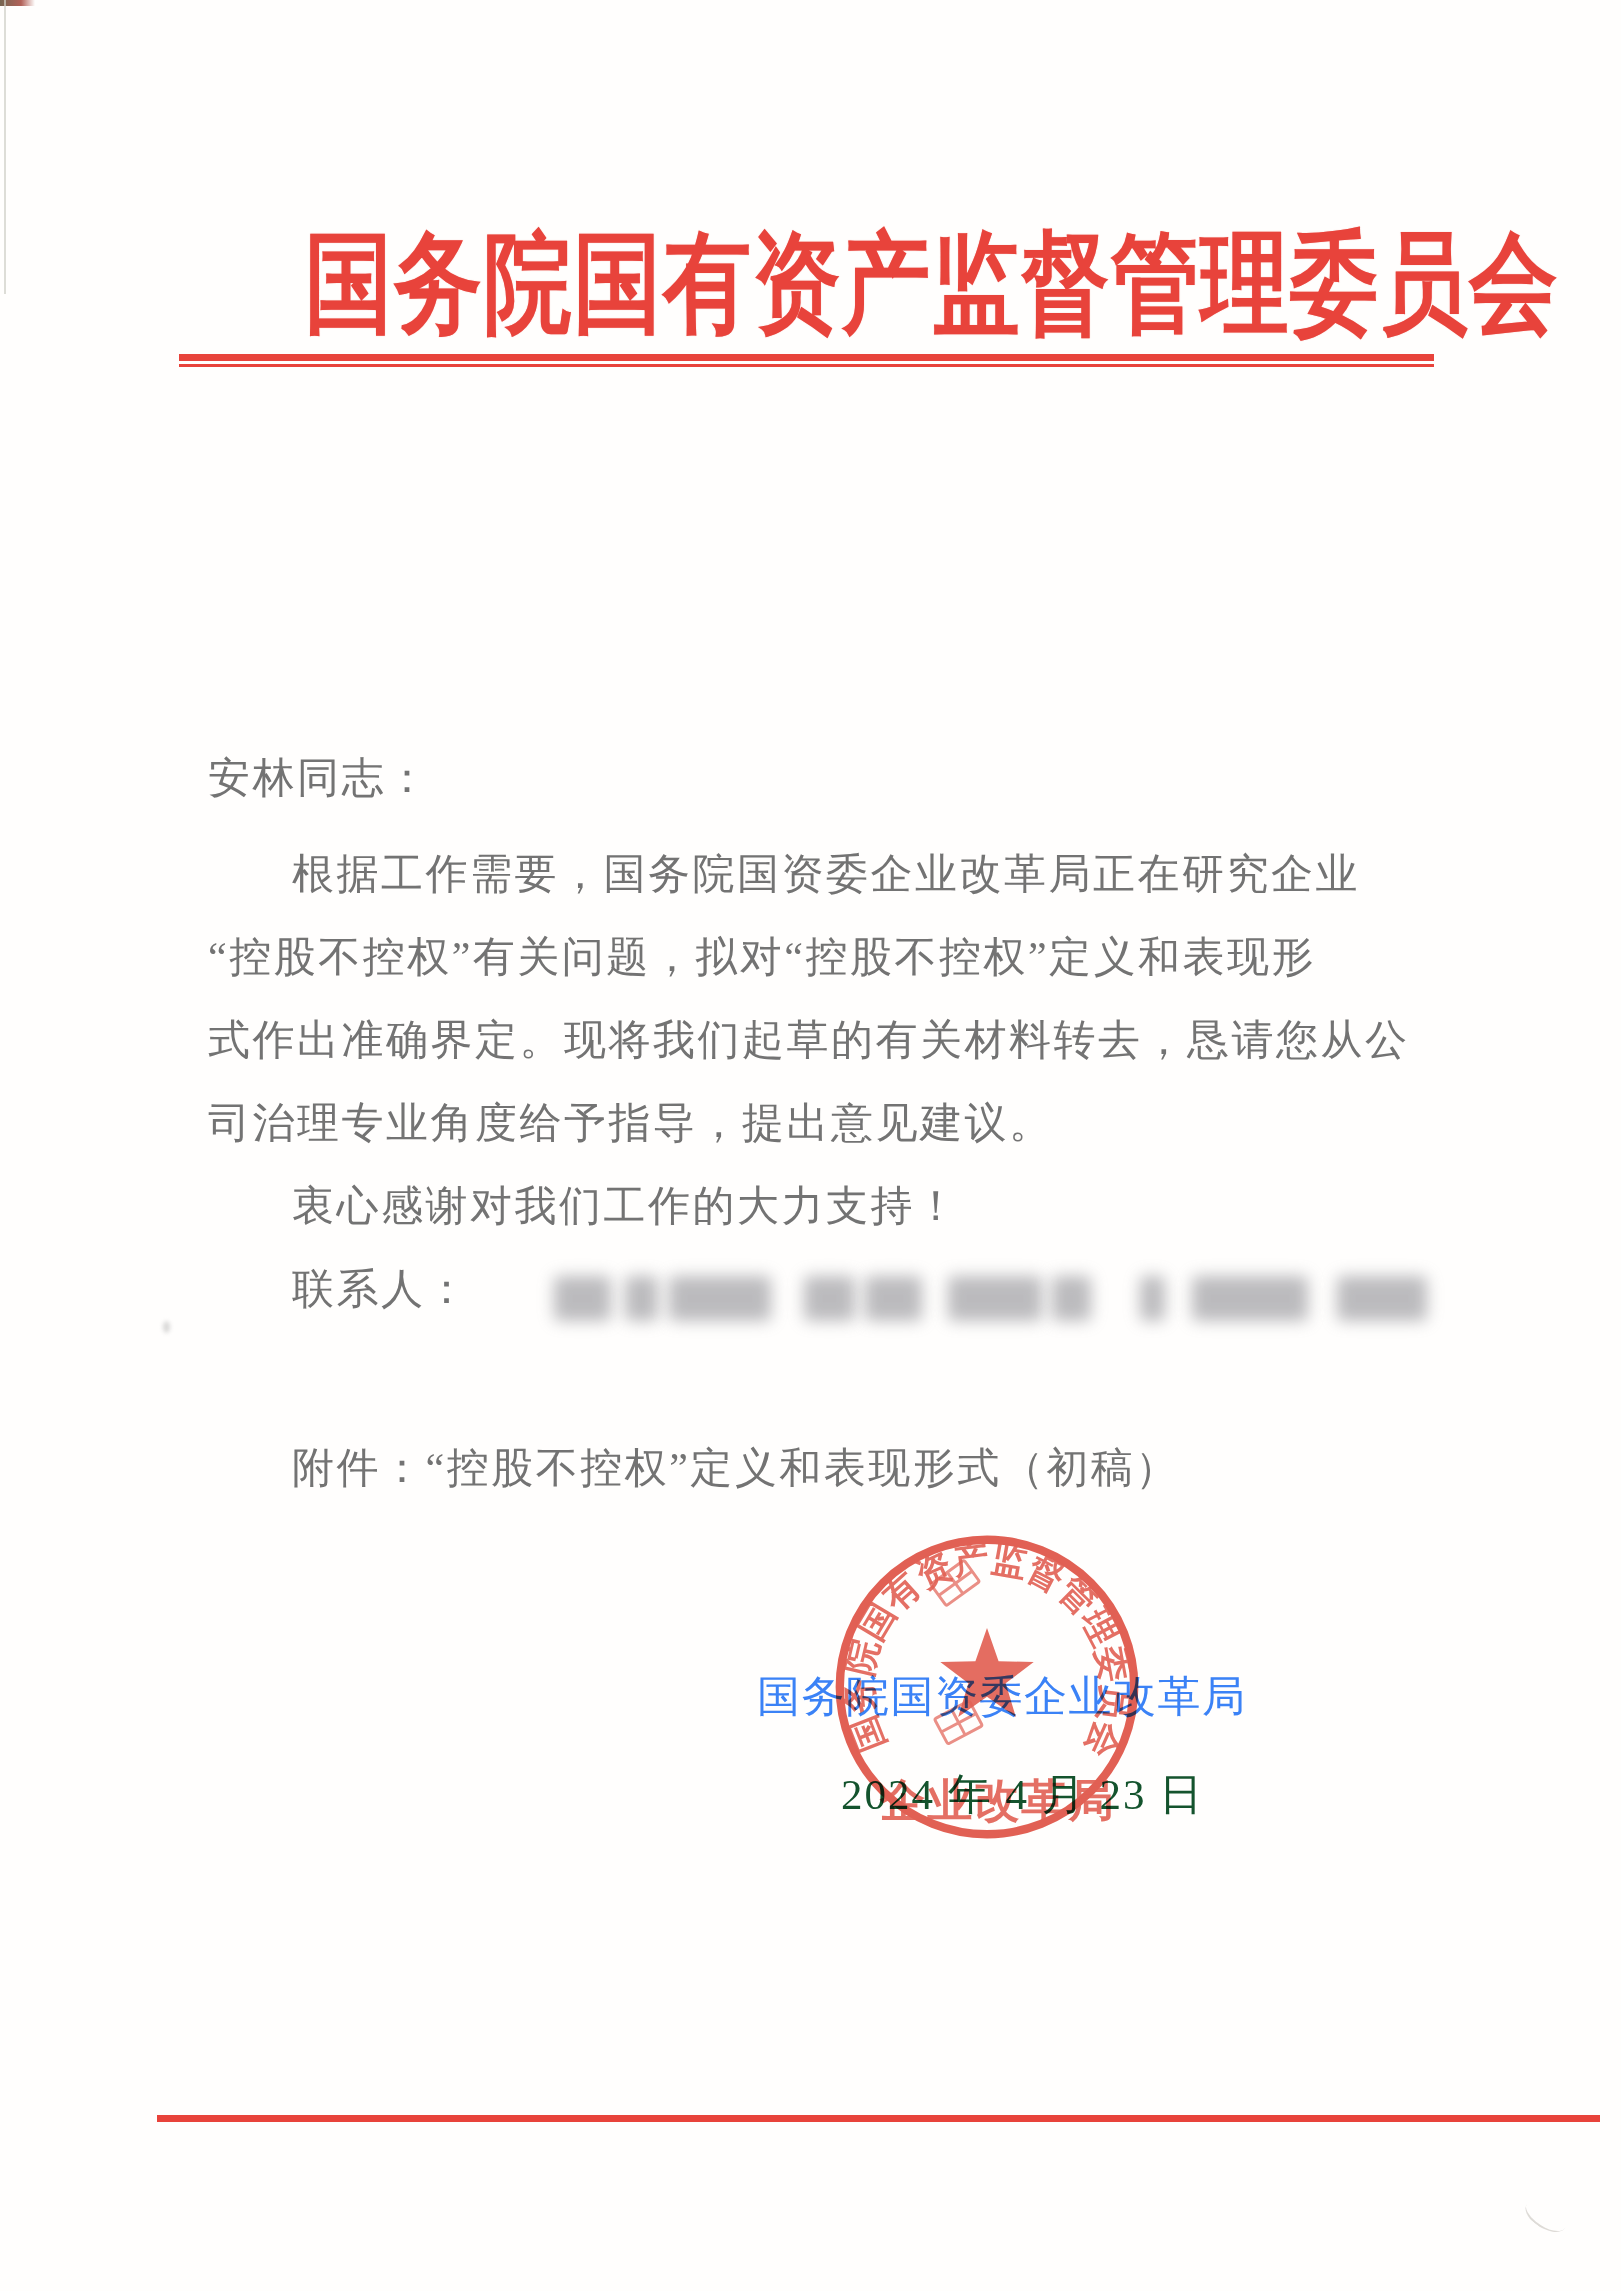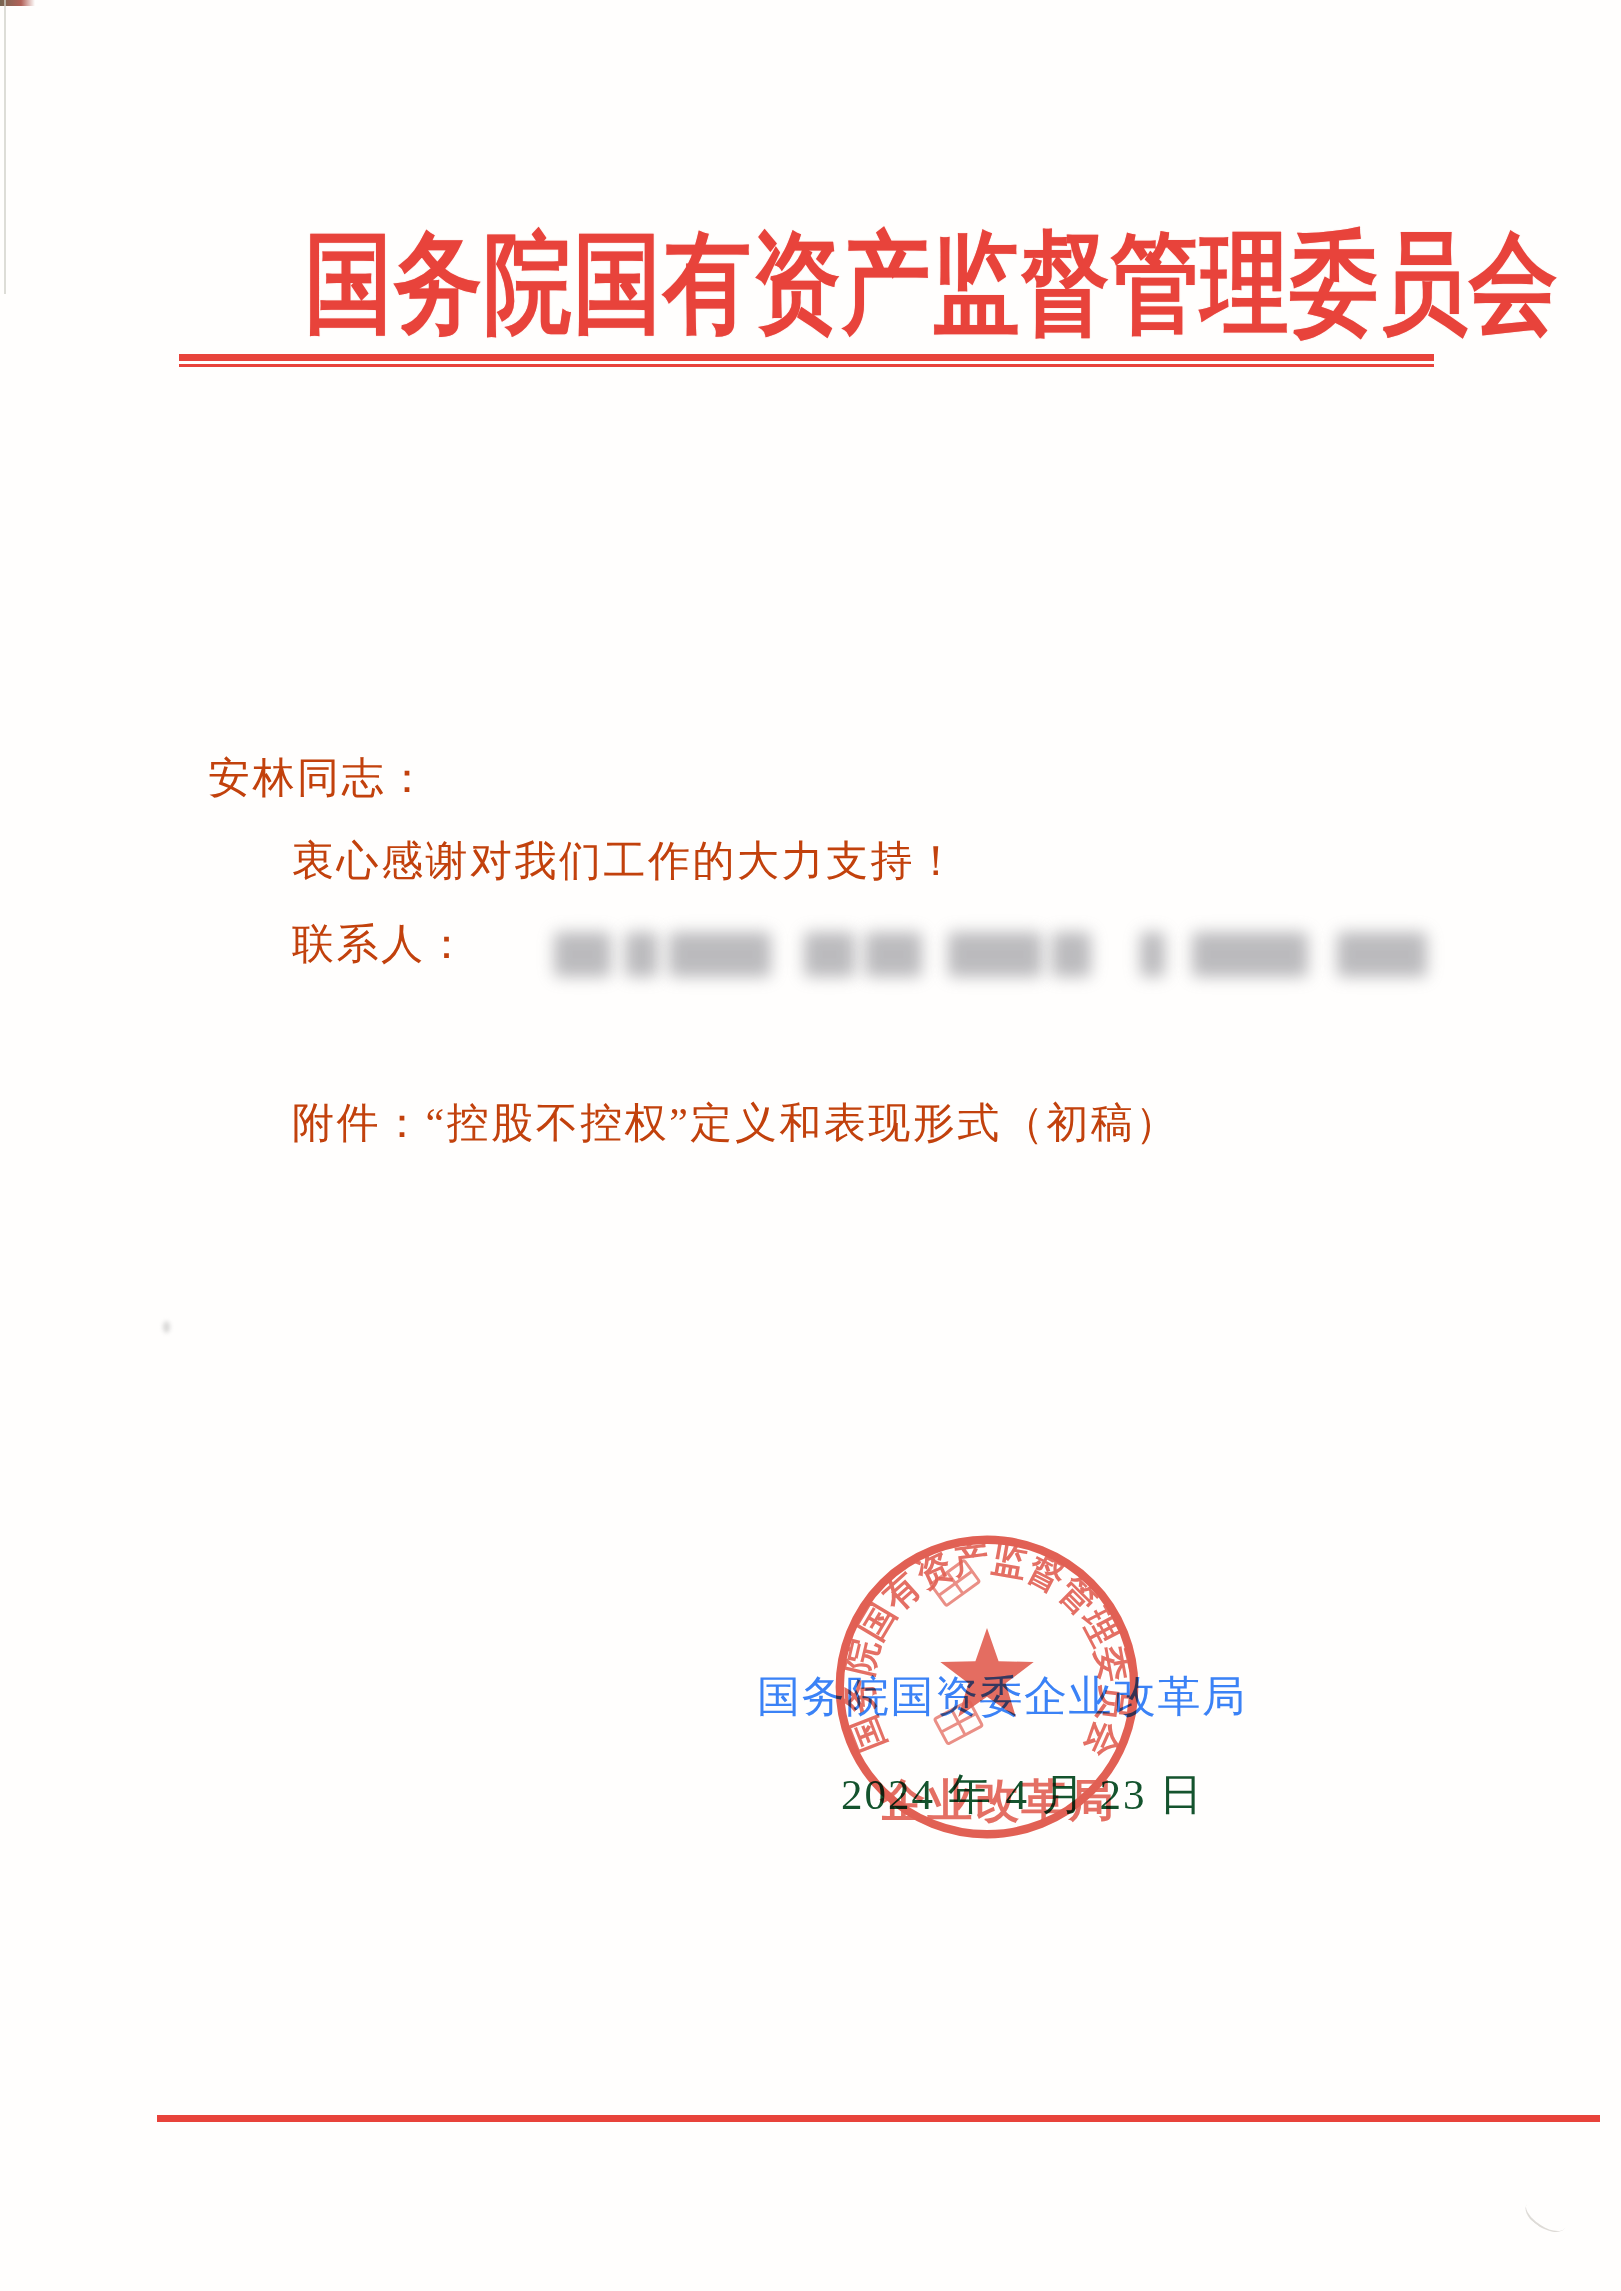--- a/index.html
+++ b/index.html
@@ -32,21 +32,21 @@
   
   .doc-title {
     position:absolute; left:0; top:461px; width:1621px;
     text-align:center; color:#0f0f0f; font-weight:bold;
     font-size:57px; line-height:110px; letter-spacing:1px;
     white-space:pre-line;
   }
   
   .body-block {
     position:absolute; left:208px; top:737px; width:1215px;
-    color:#c2410c; font-size:42px; line-height:83px; letter-spacing:2.5px;
+    color:#737373; font-size:42px; line-height:83px; letter-spacing:2.5px;
   }
   .salutation { white-space:pre-line; }
   .para { white-space:pre-line; text-indent:2em; }
   .p1 { margin-top:12.7px; }
   .attach { margin-top:90px; }
   .contact-line { text-indent:2em; white-space:nowrap;font-family:Liberation Serif, serif; }
   .blobs { display:inline-block; vertical-align:-5.9px; }
   .blob { display:inline-block; height:45px; vertical-align:middle;
     background:#84848a; border-radius:4.9px; filter:blur(7.8px); opacity:.55; }
   .b1{width:57px;margin-right:13.7px;} .b2{width:33px;margin-right:11.8px;}
@@ -76,20 +76,24 @@
   <div class="speck"></div>
   <div class="squiggle"></div>
 
   <div class="letterhead">国务院国有资产监督管理委员会</div>
   <div class="rule-thick"></div>
   <div class="rule-thin"></div>
 
 
   <div class="body-block">
     <div class="salutation">安林同志：</div>
+    <div class="para p1">根据工作需要，国务院国资委企业改革局正在研究企业
+“控股不控权”有关问题，拟对“控股不控权”定义和表现形
+式作出准确界定。现将我们起草的有关材料转去，恳请您从公
+司治理专业角度给予指导，提出意见建议。</div>
     <div class="para">衷心感谢对我们工作的大力支持！</div>
     <div class="contact-line"><span>联系人：</span><span class="blobs"><span class="blob b1"></span><span class="blob b2"></span><span class="blob b3"></span><span class="blob b4"></span><span class="blob b5"></span><span class="blob b6"></span><span class="blob b7"></span><span class="blob b8"></span><span class="blob b9"></span><span class="blob b10"></span></span>
     </div>
     <div class="para attach">附件：“控股不控权”定义和表现形式（初稿）</div>
   </div>
 
   <div class="signature">国务院国资委企业改革局</div>
   <div class="issue-date">2024 年 4 月 23 日</div>
 
   <svg class="seal" viewBox="0 0 322 322">

